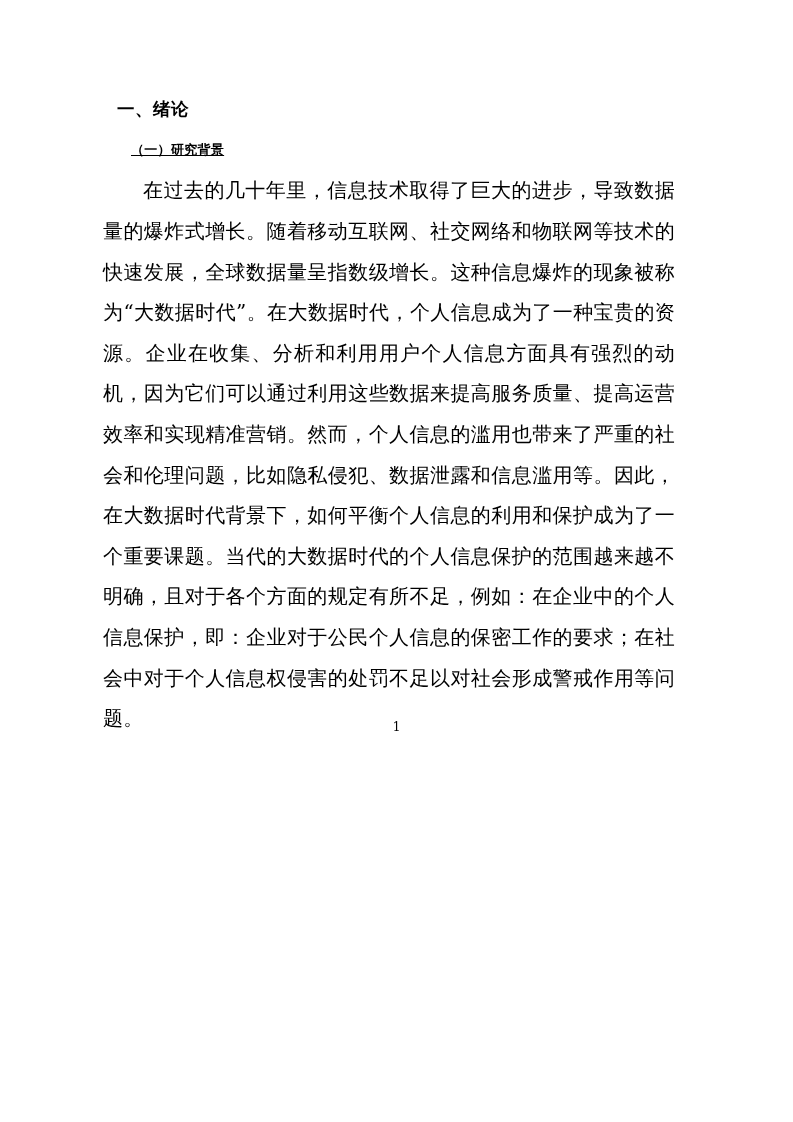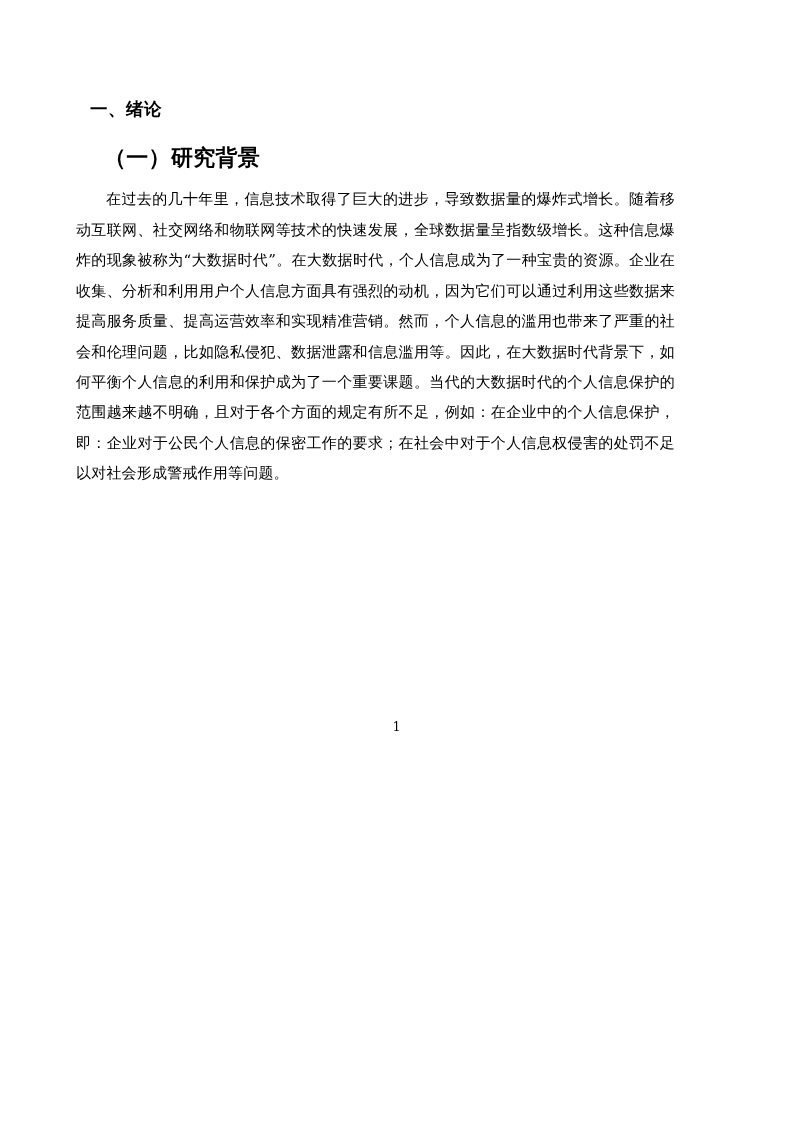--- a/index.html
+++ b/index.html
@@ -15,49 +15,50 @@
     position: relative;
     overflow: hidden;
   }
   .page {
     position: absolute;
     left: 0;
     top: 0;
     width: 793px;
     height: 790px;
     box-sizing: border-box;
-    padding: 96px 118px 60px 76px;
+    padding: 96px 118px 60px 103px;
   }
   .doc-body {
     width: 100%;
   }
   h1.heading1 {
     font-size: 17.5px;
     font-weight: bold;
     margin: 0 0 18px 0;
     padding: 0;
     line-height: 1.5;
     letter-spacing: 0.5px;
     text-indent: 0;
     padding-left: 14px;
   }
   h2.heading2 {
-    font-size: 22px;
+    font-size: 13px;
     font-weight: bold;
     margin: 16px 0 10px 0;
     padding: 0;
     line-height: 1.55;
     letter-spacing: 0.3px;
     padding-left: 28px;
+    text-decoration: underline;
   }
   h2.heading2.first-h2 {
     margin-top: 4px;
   }
   p.para {
-    font-size: 15px;
+    font-size: 20px;
     line-height: 2.03;
     margin: 0 0 0 0;
     text-align: justify;
     text-justify: inter-ideograph;
     text-indent: 2em;
     letter-spacing: 0.2px;
   }
   .page-number {
     position: absolute;
     left: 0;

